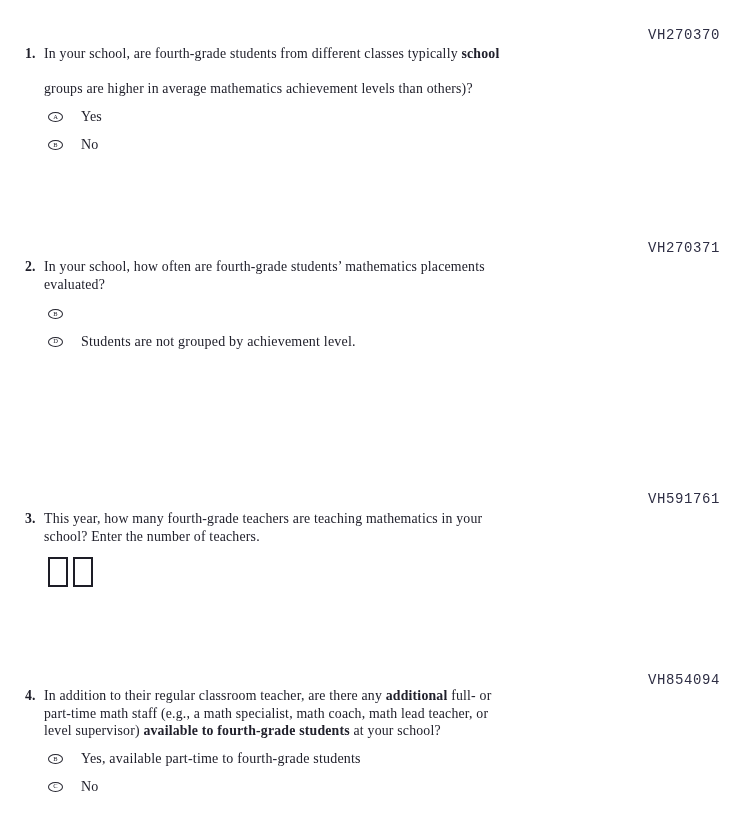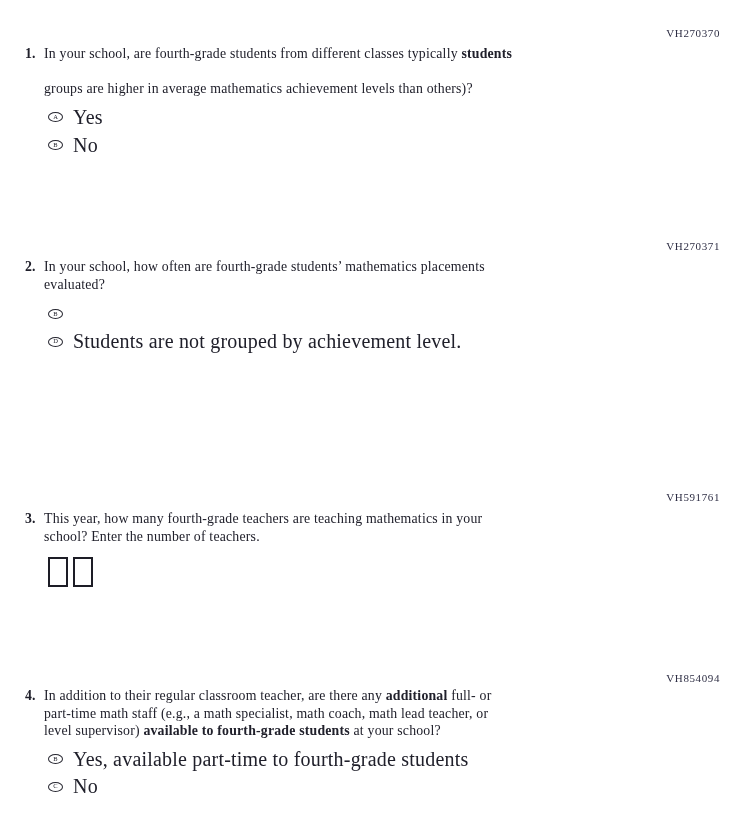--- a/index.html
+++ b/index.html
@@ -9,24 +9,24 @@
     width: 735px;
     height: 833px;
     background: #ffffff;
     font-family: "Liberation Serif", serif;
     color: #20202b;
     overflow: hidden;
   }
   .code {
     position: absolute;
     right: 15px;
-    font-size: 11px;
+    font-size: 14px;
     letter-spacing: 0.6px;
     color: #2e2e44;
-    font-family: Liberation Serif, serif;
+    font-family: Liberation Mono, monospace;
     text-align: right;
   }
   .qrow {
     position: absolute;
     left: 25px;
     display: flex;
     font-size: 13.8px;
     line-height: 17.5px;
     letter-spacing: 0.2px;
   }
@@ -45,34 +45,34 @@
   .oval {
     width: 15px; height: 10px;
     border: 1.2px solid #262630;
     border-radius: 50%;
     display: flex; align-items: center; justify-content: center;
     margin-right: 10px;
     flex-shrink: 0;
     background: #ffffff;
   }
   .oval-letter { font-size: 6.5px; line-height: 1; color: #262630; }
-  .option-label { font-size: 20px; letter-spacing: 0.2px; white-space: nowrap; }
+  .option-label { font-size: 14px; letter-spacing: 0.2px; white-space: nowrap; margin-left: 8px; }
   .digit-boxes { position: absolute; left: 48px; top: 557px; display: flex; gap: 5px; }
   .digit-box { width: 20px; height: 30px; border: 2.5px solid #1d1d26; background: #ffffff; }
 </style>
 </head>
 <body>
 
 <div class="page">
 
   <section>
     <div class="code" style="top:27px">VH270370</div>
     <div class="qrow" style="top:45px">
       <span class="qnum">1.</span>
-      <div class="qtext"><span>In your school, are fourth-grade students from different classes typically </span><span class="b">students</span><br><br><span>groups are higher in average mathematics achievement levels than others)?</span></div>
+      <div class="qtext"><span>In your school, are fourth-grade students from different classes typically </span><span class="b">school</span><br><br><span>groups are higher in average mathematics achievement levels than others)?</span></div>
     </div>
     <div class="options step28" style="top:110px">
       <div class="option">
         <span class="oval">
             <span class="oval-letter">A</span>
           </span>
         <span class="option-label">Yes</span>
       </div>
       <div class="option">
         <span class="oval">

